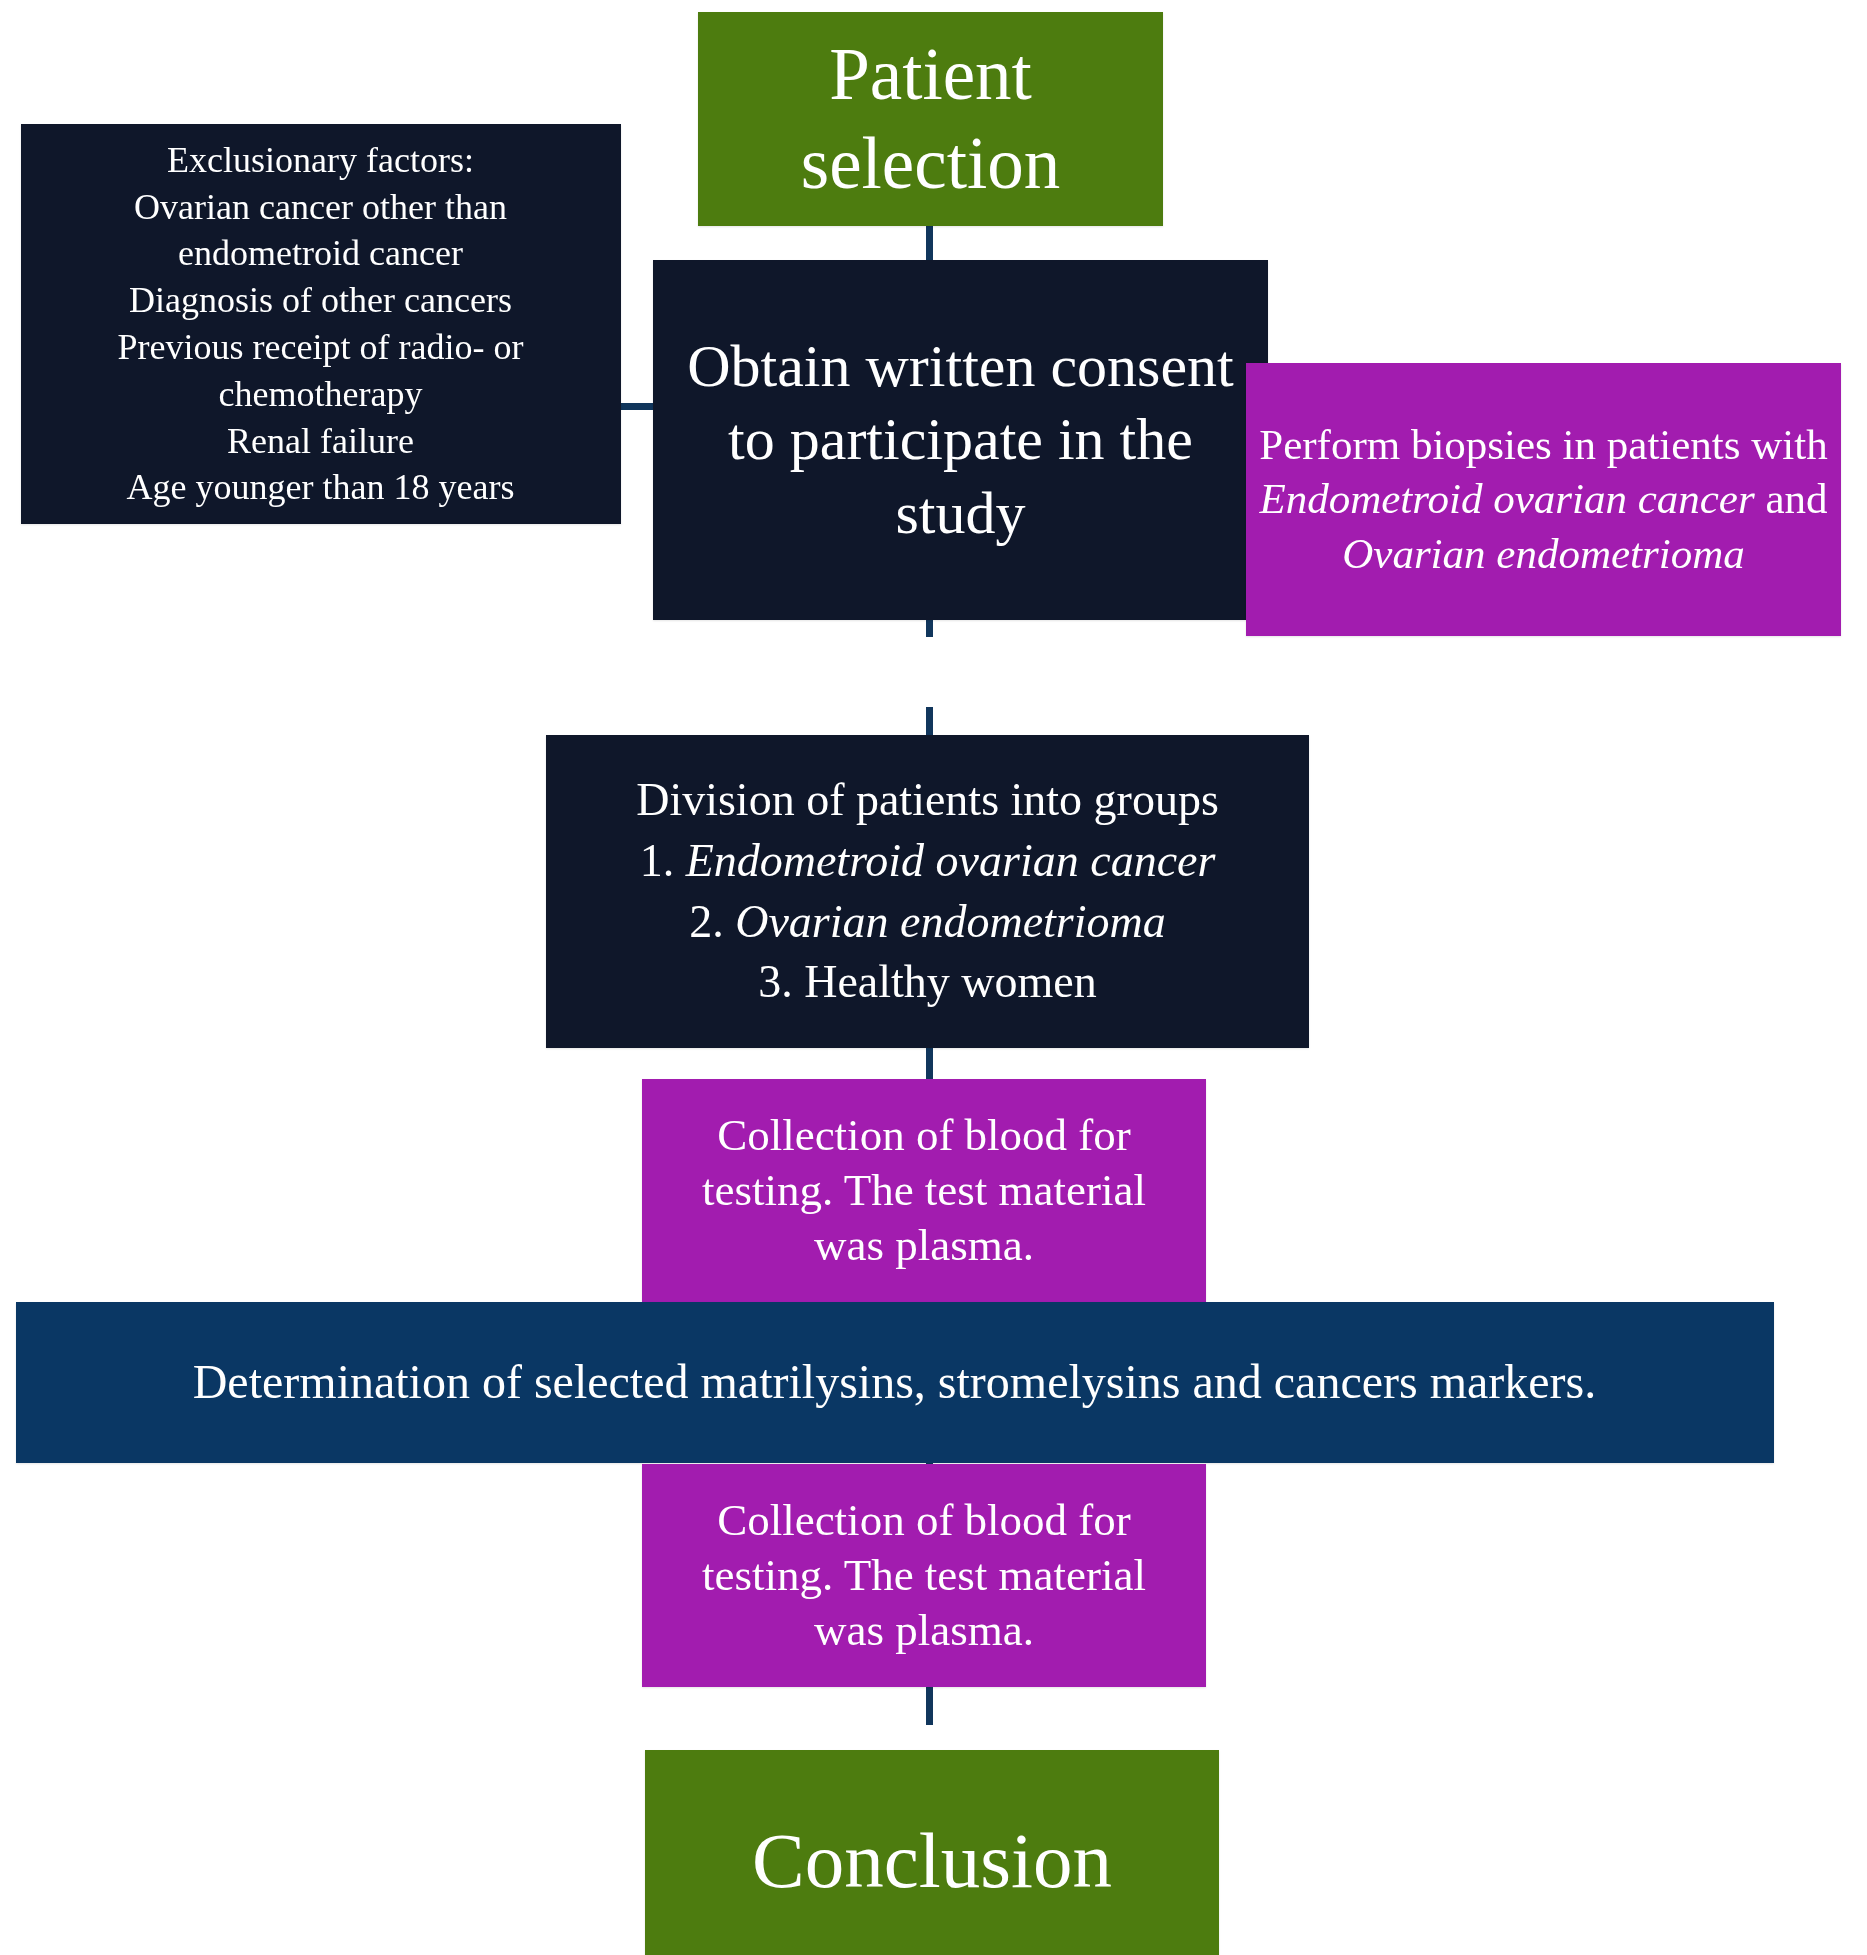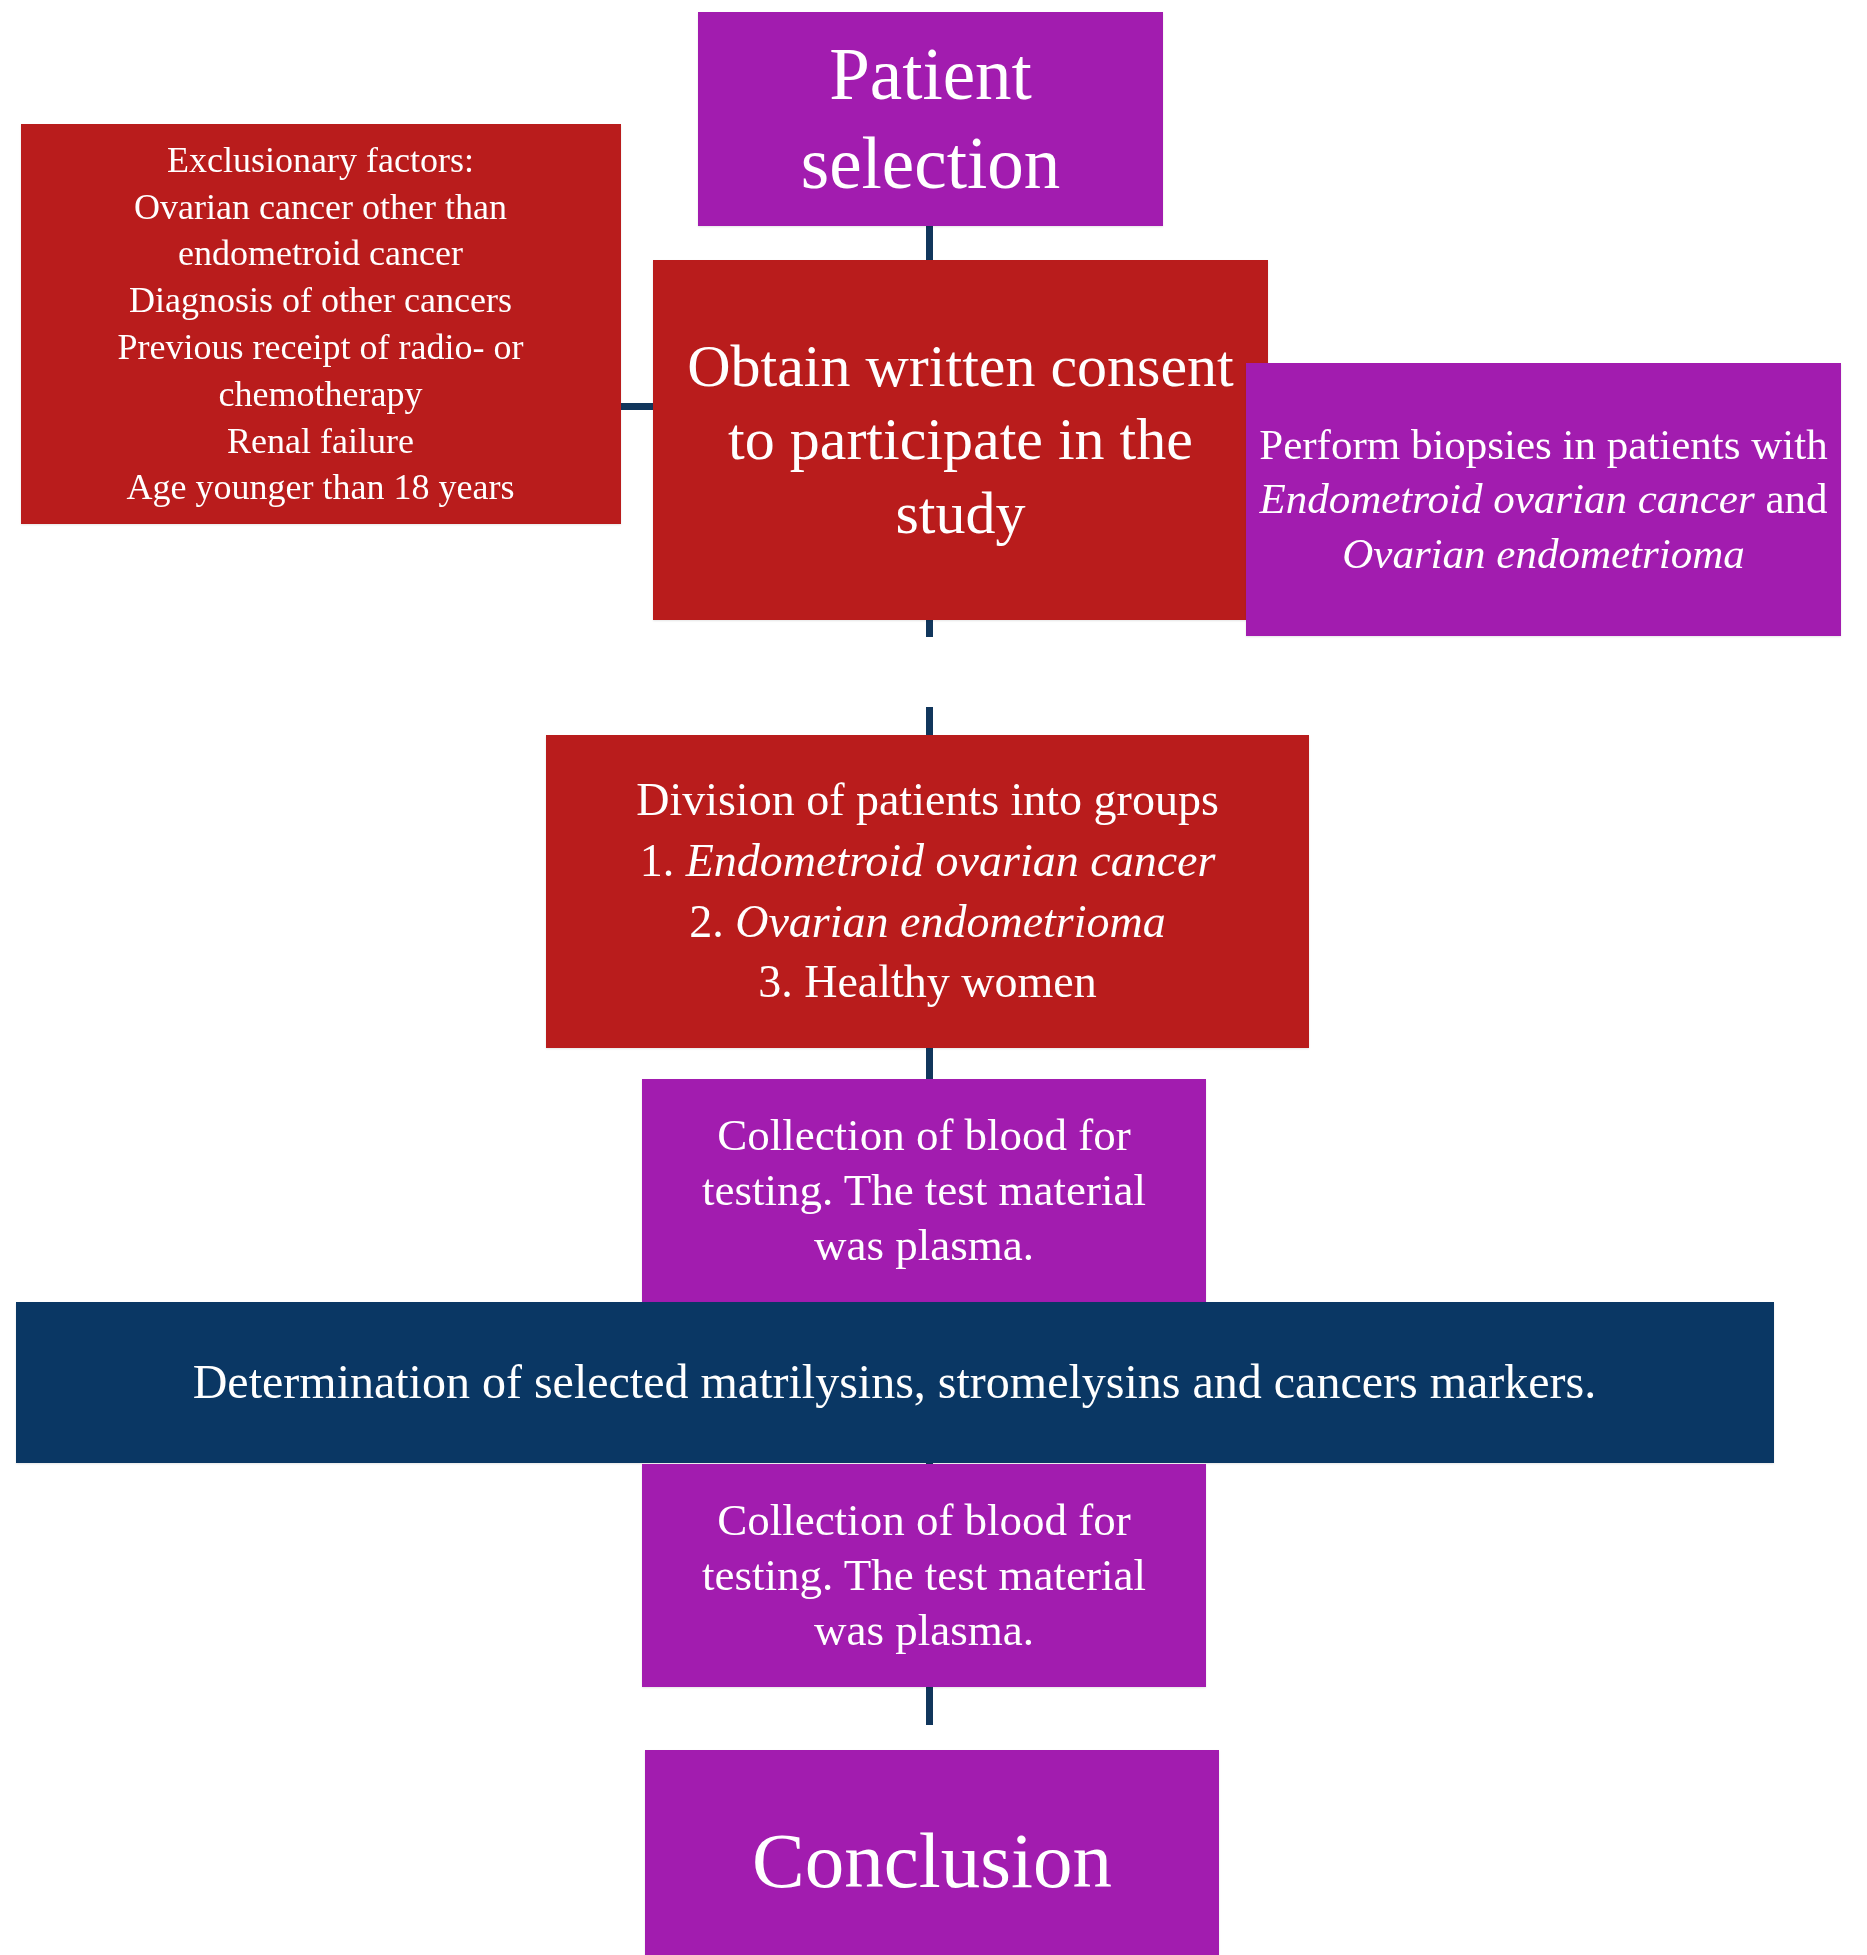--- a/index.html
+++ b/index.html
@@ -28,22 +28,22 @@
     padding: 3.7px 8.7px;
     z-index: 3;
     box-shadow: 0 1.2px 1.9px rgba(0,0,0,0.10);
   }
   .node .txt {
     width: 100%;
     display: block;
     white-space: pre-line;
   }
   
-  .teal      { background: #a21caf; justify-content: center; }
-  .blue-dark { background: #b91c1c; }
+  .teal      { background: #4d7c0f; justify-content: center; }
+  .blue-dark { background: #0f172a; }
   .blue-mid  { background: #a21caf; }
   .navy      { background: #0a3764; }
 
   
   #node-patient-selection {
     left: 698px; top: 12.4px; width: 465px; height: 214px;
     font-size: 73px;
   }
   #node-exclusionary {
     left: 20.5px; top: 124px; width: 600px; height: 400px;

